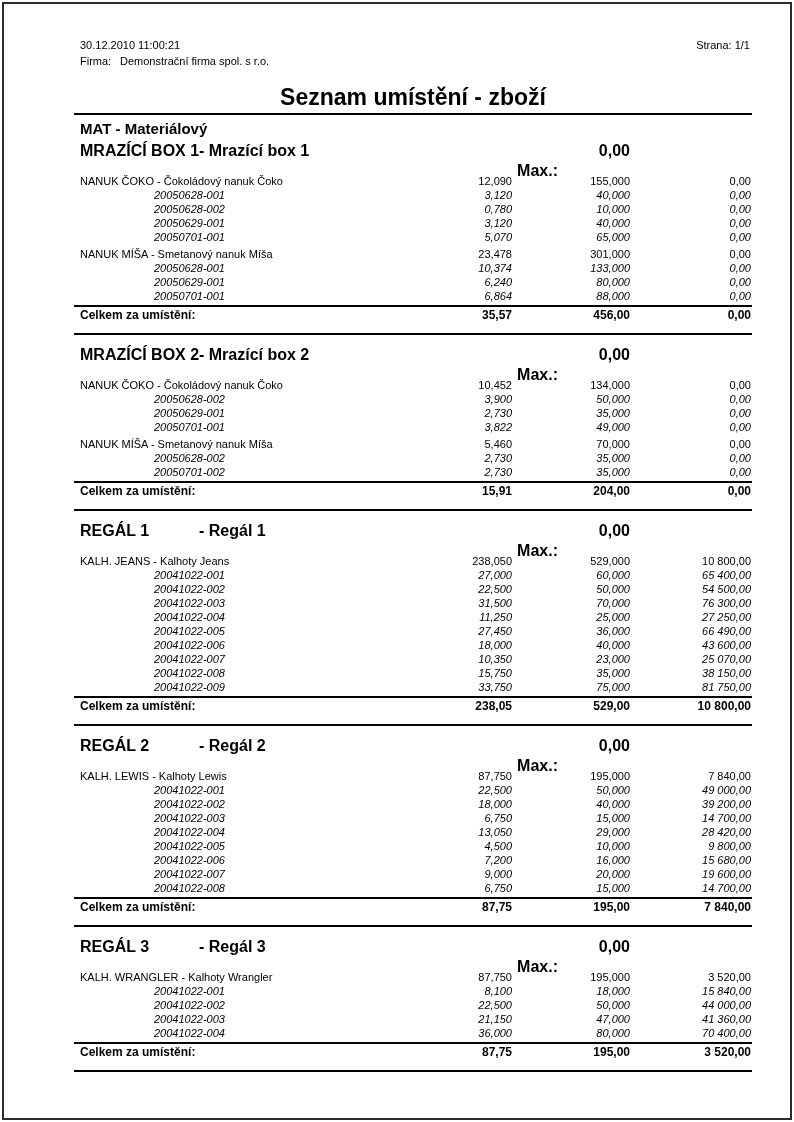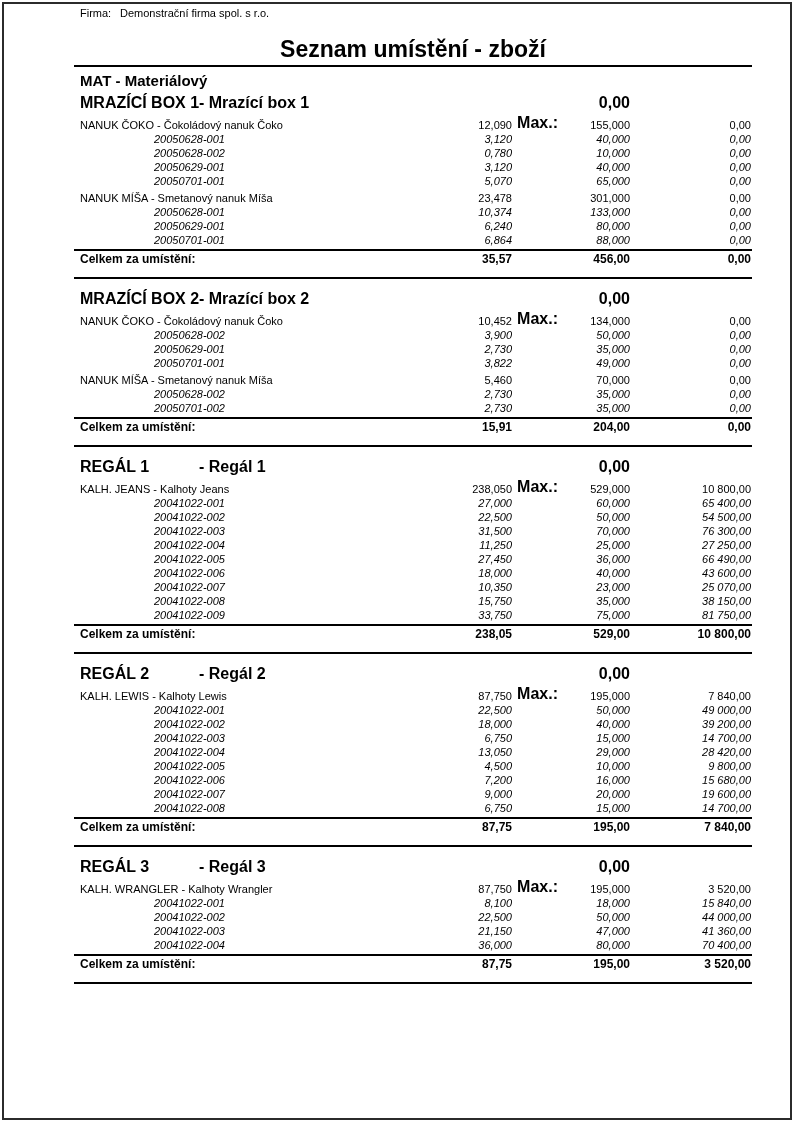--- a/index.html
+++ b/index.html
@@ -39,41 +39,45 @@
   #sections { margin-top: 6px; }
   .sec { margin-bottom: 12px; }
   .sec-head { position: relative; height: 15px; line-height: 15px; font-size: 16px; font-weight: bold; margin-bottom: 6px; }
   .sec-code { position: absolute; left: 6px; }
   .sec-name { position: absolute; left: 125px; }
   .max-label { position: absolute; right: 194px; margin-top: 20px; }
   .max-value { position: absolute; right: 122px; }
 
   .row { position: relative; height: 14px; line-height: 14px; font-size: 11px; }
   .row.product { margin-top: 3px; }
-  .sec-body .row:first-child { margin-top: 8px; }
+  .sec-body .row:first-child { margin-top: 16px; }
   .row.batch { font-style: italic; }
   .r-name { position: absolute; left: 6px; white-space: nowrap; }
   .batch .r-name { left: 36px; margin-left: 44px; }
   .c-w { position: absolute; right: 240px; white-space: nowrap; }
   .c-s { position: absolute; right: 122px; white-space: nowrap; }
   .c-c { position: absolute; right: 1px; white-space: nowrap; }
 
   .total-row {
     position: relative; margin-top: 2px;
     border-top: 2px solid #000; border-bottom: 2px solid #000;
     height: 30px; line-height: 17px; font-size: 12px; font-weight: bold;
   }
   .t-label { position: absolute; left: 6px; }
 </style>
 </head>
 <body>
 
 <div class="page">
   <div class="doc">
 
+    <div class="meta1">
+      <span class="left">30.12.2010  11:00:21</span>
+      <span class="right">Strana: 1/1</span>
+    </div>
 
     <div class="meta2">
       <span class="lbl">Firma:</span>
       <span class="company">Demonstrační firma spol. s r.o.</span>
     </div>
 
     <div class="title">Seznam umístění - zboží</div>
 
     <div class="rule-thick"></div>
 

